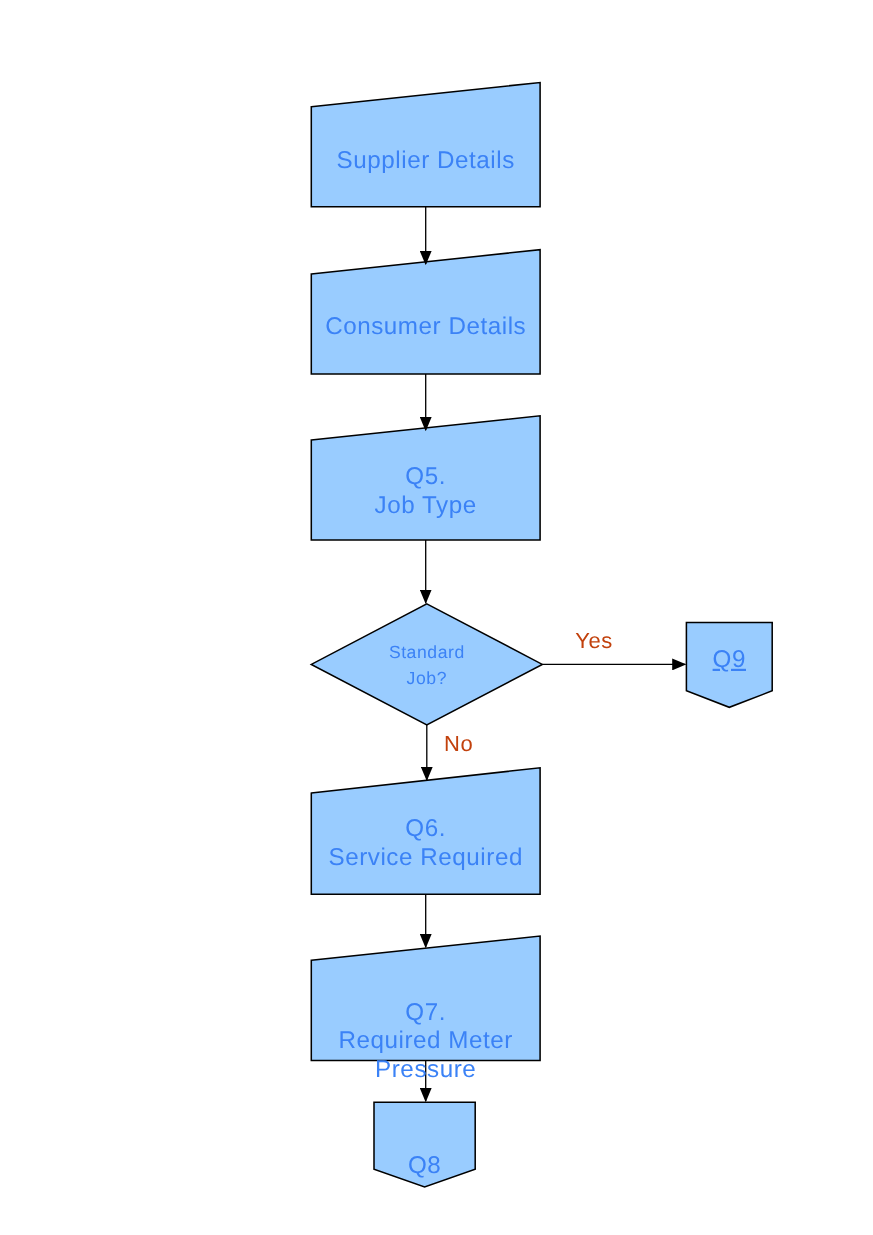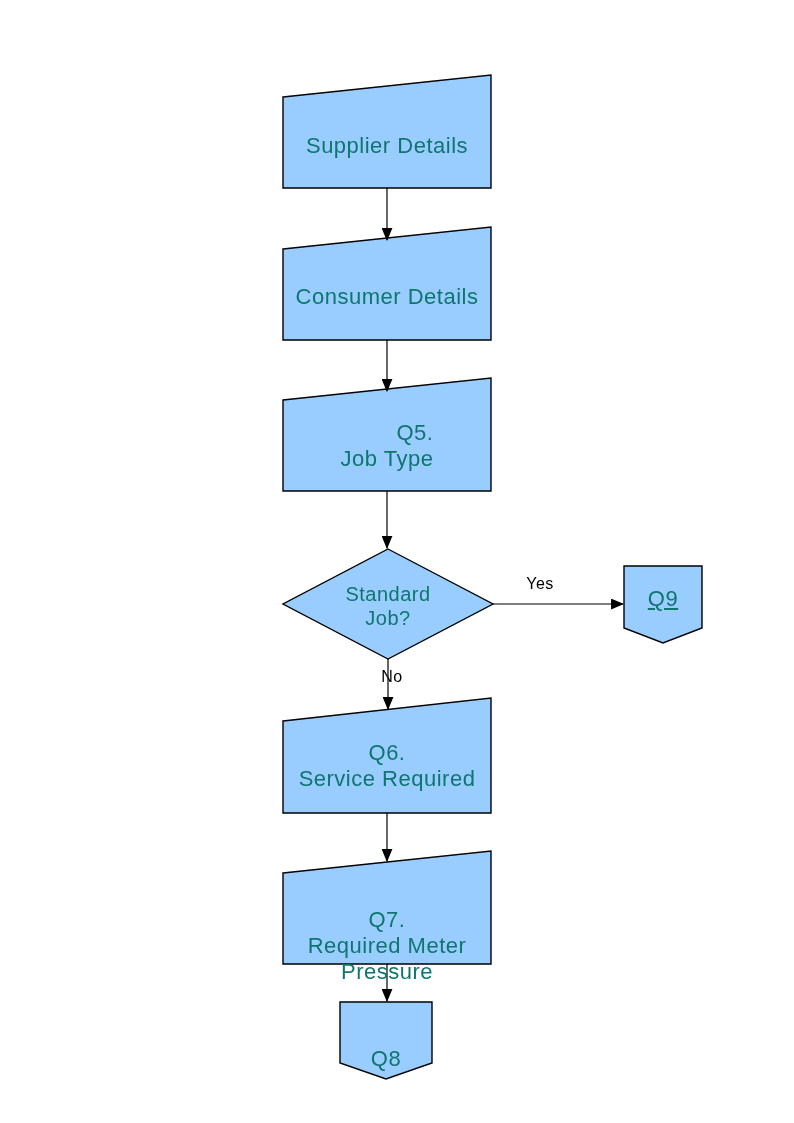--- a/index.html
+++ b/index.html
@@ -12,35 +12,35 @@
     overflow: hidden;
   }
   .diagram-svg { position: absolute; left: 0; top: 0; }
   .shape { stroke: #000000; stroke-width: 1.4; }
   .edge { stroke: #000000; stroke-width: 1.2; }
   .node-label {
     position: absolute;
     transform: translate(-50%, -50%);
     text-align: center;
     white-space: pre-line;
-    color: #0f766e;
+    color: #3b82f6;
     font-size: 22px;
     line-height: 26px;
     letter-spacing: 0.5px;
   }
   .decision-label {
-    font-size: 20px;
+    font-size: 16px;
     line-height: 24px;
     letter-spacing: 0.5px;
   }
   .edge-label {
     position: absolute;
     transform: translate(-50%, -50%);
-    color: #000000;
-    font-size: 16px;
+    color: #c2410c;
+    font-size: 20px;
     letter-spacing: 0.5px;
     white-space: nowrap;
   }
 </style>
 </head>
 <body>
 
 <div class="page">
 
   <svg class="diagram-svg" width="794" height="1123" viewBox="0 0 794 1123">
@@ -69,34 +69,34 @@
     <line class="edge" x1="493" y1="604" x2="623" y2="604" marker-end="url(#arrowhead)"></line>
     <line class="edge" x1="388" y1="659" x2="388" y2="709" marker-end="url(#arrowhead)"></line>
     <line class="edge" x1="387" y1="813" x2="387" y2="861" marker-end="url(#arrowhead)"></line>
     <line class="edge" x1="387" y1="964" x2="387" y2="1001" marker-end="url(#arrowhead)"></line>
   </svg>
 
   <div class="node-label" style="left:387px; top:146px;">Supplier Details</div>
 
   <div class="node-label" style="left:387px; top:297px;">Consumer Details</div>
 
-  <div class="node-label" style="left:387px; top:446px;text-align:right;">Q5.
+  <div class="node-label" style="left:387px; top:446px;">Q5.
 Job Type</div>
 
   <div class="node-label decision-label" style="left:388px; top:606px;">Standard
 Job?</div>
 
   <div class="node-label" style="left:663px; top:599px;text-decoration:underline;">Q9</div>
 
   <div class="node-label" style="left:387px; top:766px;">Q6.
 Service Required</div>
 
   <div class="node-label" style="left:387px; top:918px;margin-top:28px;">Q7.
 Required Meter
 Pressure</div>
 
   <div class="node-label" style="left:386px; top:1031px;margin-top:28px;">Q8</div>
 
   <div class="edge-label" style="left:540px; top:584px;">Yes</div>
 
-  <div class="edge-label" style="left:392px; top:677px;">No</div>
+  <div class="edge-label" style="left:417px; top:677px;">No</div>
 
 </div>
 
 </body></html>

